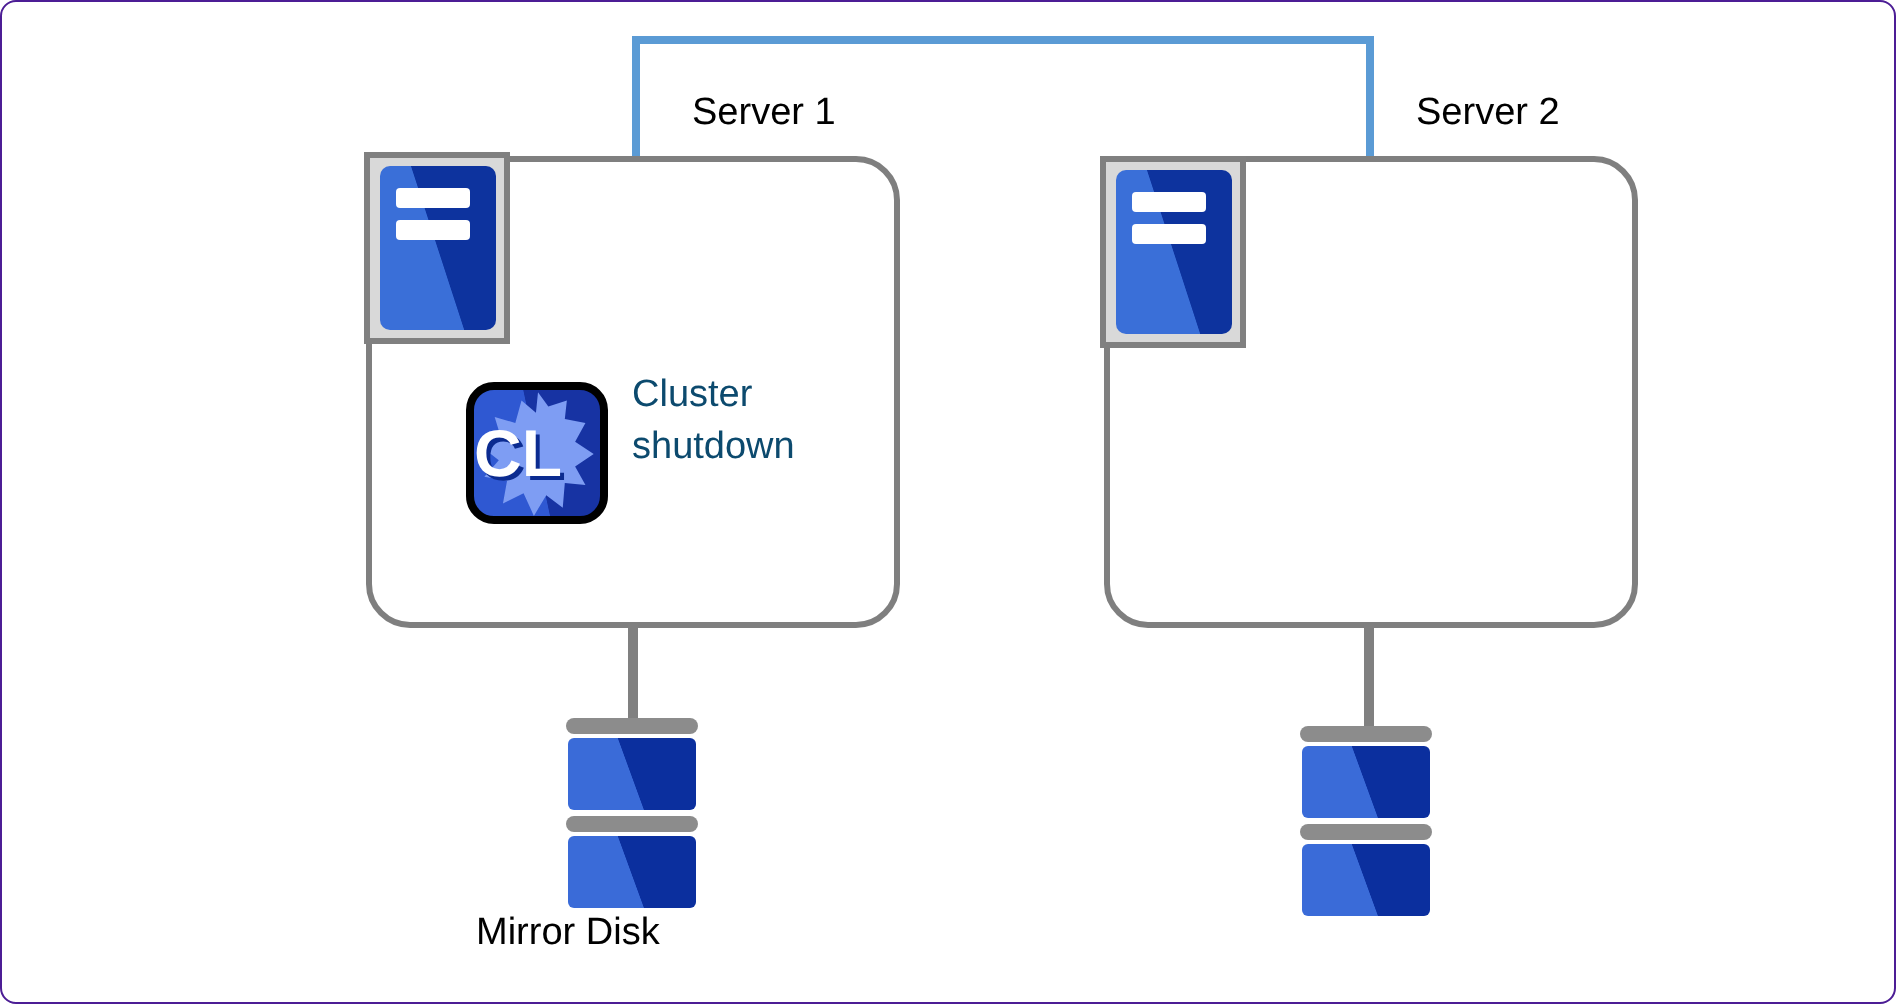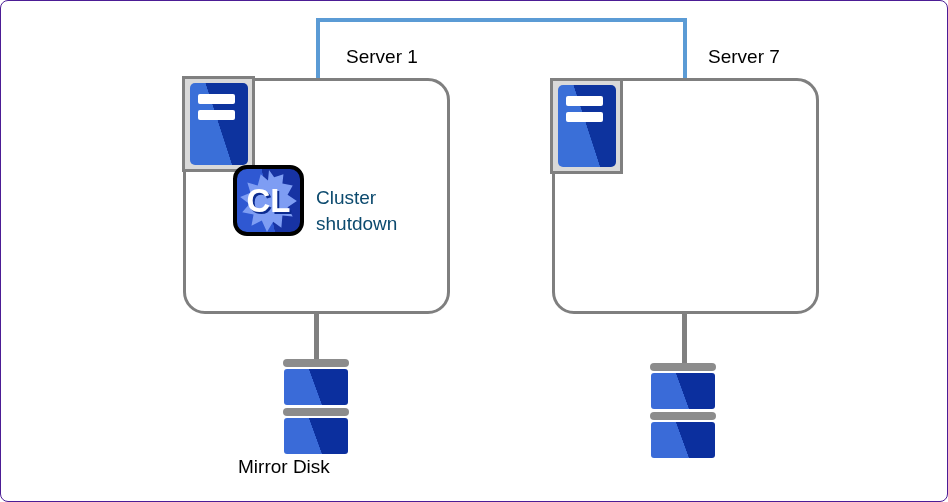--- a/index.html
+++ b/index.html
@@ -27,24 +27,24 @@
   .tower-frame.s1{left:181px;top:75px;}
   .tower-frame.s2{left:549px;top:77px;}
   .tower{
     position:relative;width:58px;height:82px;border-radius:5px;
     background:linear-gradient(72deg,#3a6fd8 49.5%,#0d339e 50%);
   }
   .tower .bar{position:absolute;left:8px;width:37px;height:10px;background:#fff;border-radius:2px;}
   .tower .bar.b1{top:11px;}
   .tower .bar.b2{top:27px;}
   .cl-icon{
-    position:absolute;left:232px;top:164px;width:71px;height:71px;box-sizing:border-box;
+    position:absolute;left:232px;top:190px;width:71px;height:71px;box-sizing:border-box;
     border:4px solid #000;border-radius:14px;overflow:hidden;z-index:4;
     background:linear-gradient(78deg,#2f58d2 49.5%,#1733a3 50%);
-    display:flex;align-items:center;justify-content:center;
+    display:flex;align-items:center;justify-content:flex-start;
   }
   .cl-splat{position:absolute;left:-1px;top:-1px;width:66px;height:66px;}
   .cl-text{
     position:relative;z-index:1;color:#fff;font-size:33px;font-weight:800;
     letter-spacing:0px;text-shadow:2px 2px 0 #0b2b90;
   }
   .cluster-label{
     position:absolute;left:315px;top:184px;width:112px;font-size:19px;
     line-height:26px;color:#0c4a6e;z-index:2;
   }
@@ -70,21 +70,21 @@
 </head>
 <body>
 
 <div class="canvas">
 
   <svg class="connector-svg" width="946" height="500">
     <path d="M317,78 L317,19 L684,19 L684,78" fill="none" stroke="#5B9BD5" stroke-width="4"></path>
   </svg>
 
   <div class="server-label s1">Server 1</div>
-  <div class="server-label s2">Server 7</div>
+  <div class="server-label s2">Server 2</div>
 
   <div class="server-box s1"></div>
   <div class="server-box s2"></div>
 
   <div class="tower-frame s1">
     <div class="tower">
       <div class="bar b1"></div>
       <div class="bar b2"></div>
     </div>
   </div>

